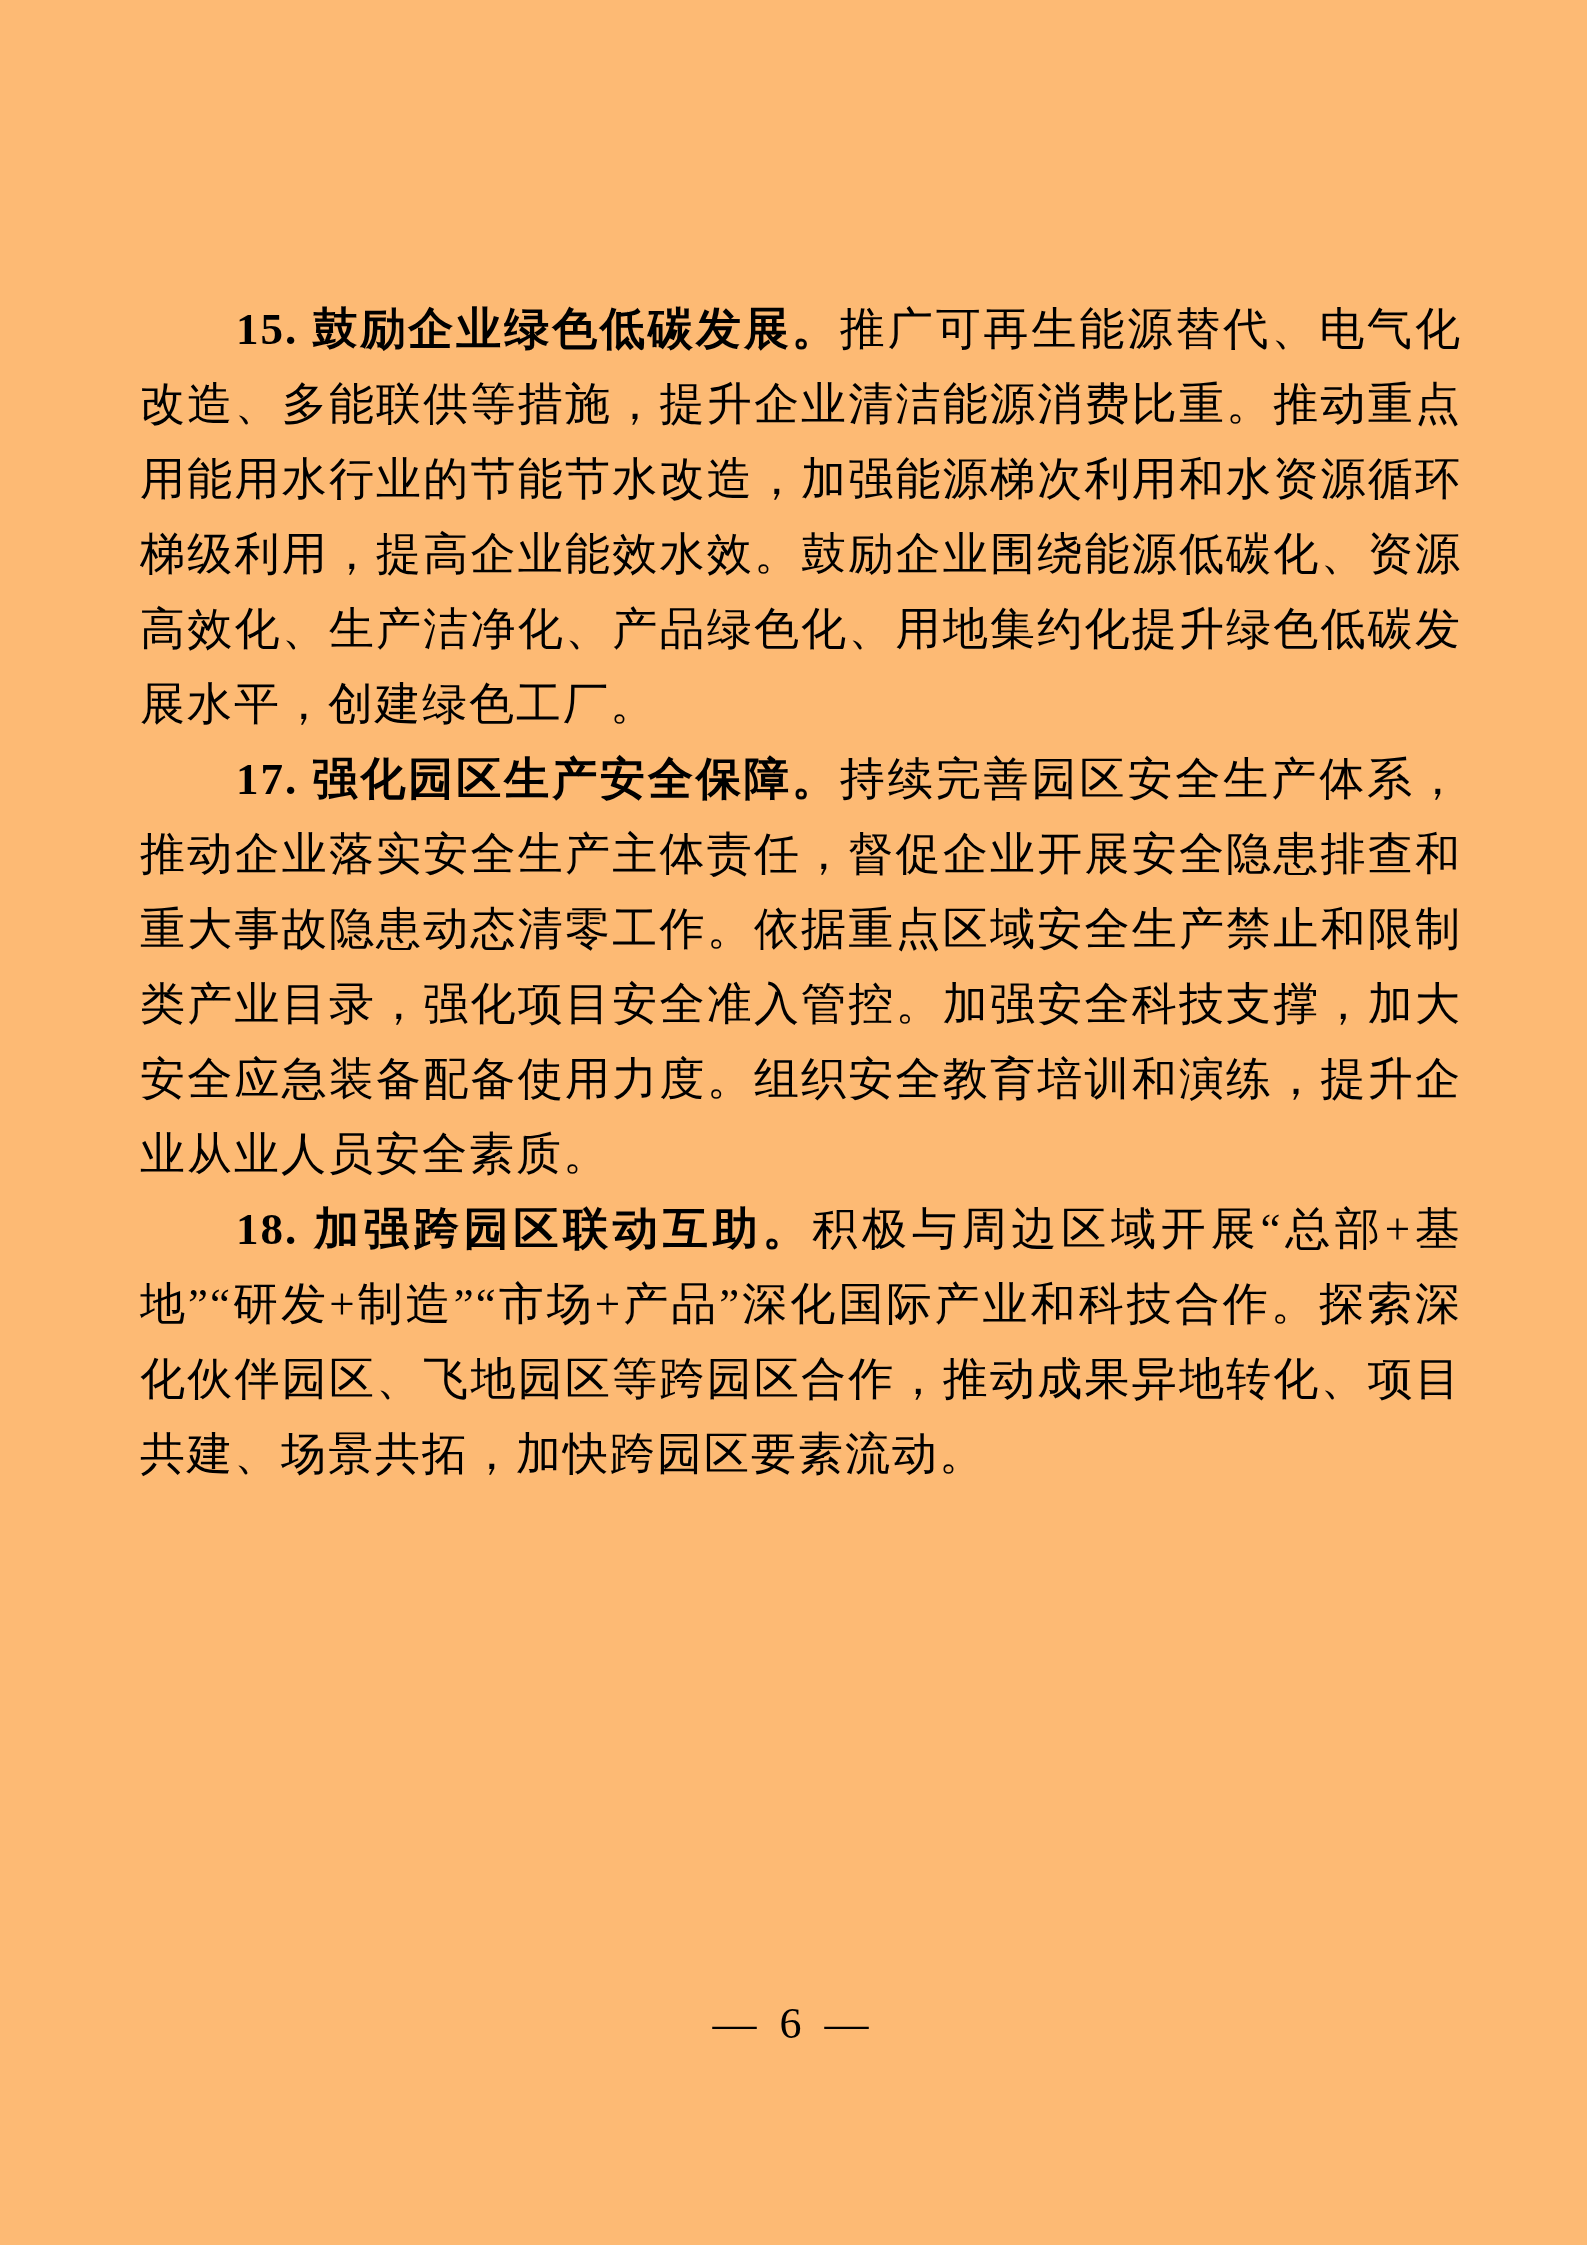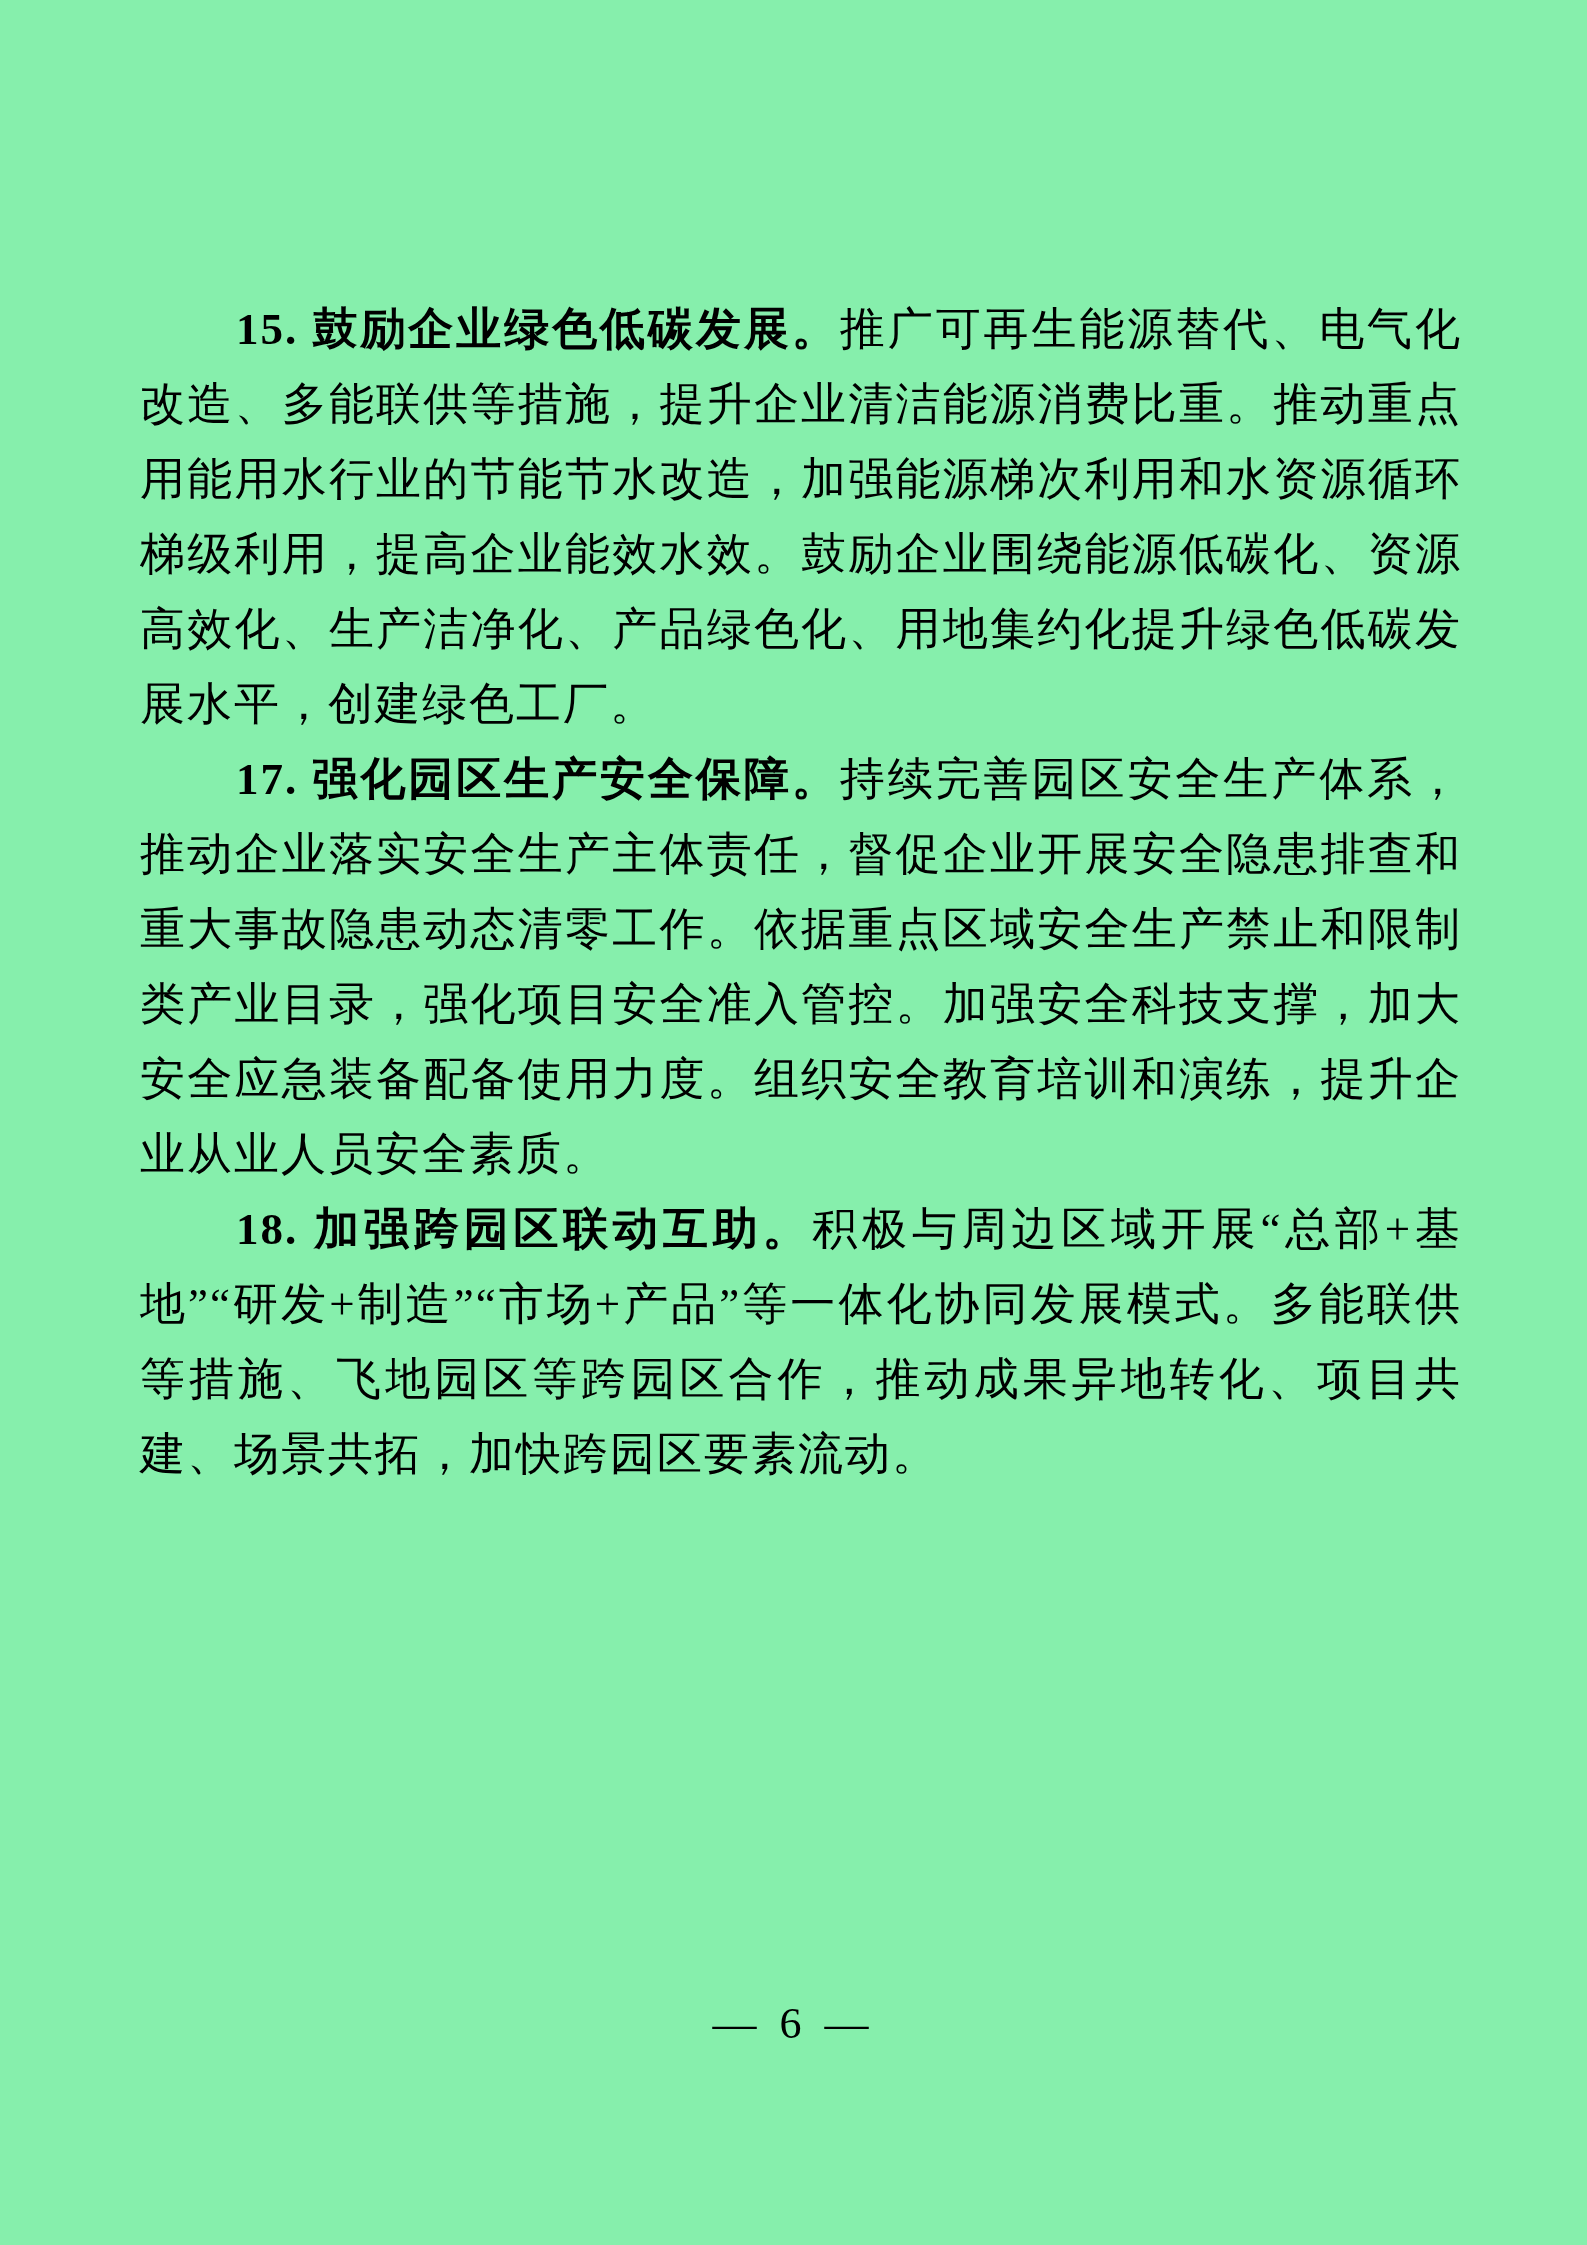--- a/index.html
+++ b/index.html
@@ -13,21 +13,21 @@
     color: #000000;
     font-family: "Liberation Serif", "DejaVu Serif", serif;
     position: relative;
     overflow: hidden;
   }
   .page {
     position: absolute;
     left: 0; top: 0;
     width: 1587px;
     height: 2245px;
-    background: #86efac;
+    background: #fdba74;
   }
   .doc-body {
     position: absolute;
     left: 140px;
     top: 292px;
     width: 1322px;
     font-size: 45px;
     line-height: 75px;
     letter-spacing: 2px;
     text-align: justify;
@@ -66,20 +66,20 @@
 <div class="page">
 
   <div class="doc-body">
 
     <p class="para"><span class="lead">15. 鼓励企业绿色低碳发展。</span><span>推广可再生能源替代、电气化改造、多能联供等措施，提升企业清洁能源消费比重。推动重点用能用水行业的节能节水改造，加强能源梯次利用和水资源循环梯级利用，提高企业能效水效。鼓励企业围绕能源低碳化、资源高效化、生产洁净化、产品绿色化、用地集约化提升绿色低碳发展水平，创建绿色工厂。</span></p>
 
     <p class="para"><span class="lead">17. 强化园区生产安全保障。</span><span>持续完善园区安全生产体系，推动企业落实安全生产主体责任，督促企业开展安全隐患排查和重大事故隐患动态清零工作。依据重点区域安全生产禁止和限制类产业目录，强化项目安全准入管控。加强安全科技支撑，加大安全应急装备配备使用力度。组织安全教育培训和演练，提升企业从业人员安全素质。</span></p>
 
 
 
-    <p class="para"><span class="lead">18. 加强跨园区联动互助。</span><span>积极与周边区域开展“总部+基地”“研发+制造”“市场+产品”等一体化协同发展模式。多能联供等措施、飞地园区等跨园区合作，推动成果异地转化、项目共建、场景共拓，加快跨园区要素流动。</span></p>
+    <p class="para"><span class="lead">18. 加强跨园区联动互助。</span><span>积极与周边区域开展“总部+基地”“研发+制造”“市场+产品”深化国际产业和科技合作。探索深化伙伴园区、飞地园区等跨园区合作，推动成果异地转化、项目共建、场景共拓，加快跨园区要素流动。</span></p>
 
 
   </div>
 
   <div class="footer">— 6 —</div>
 
 </div>
 
 </body></html>

